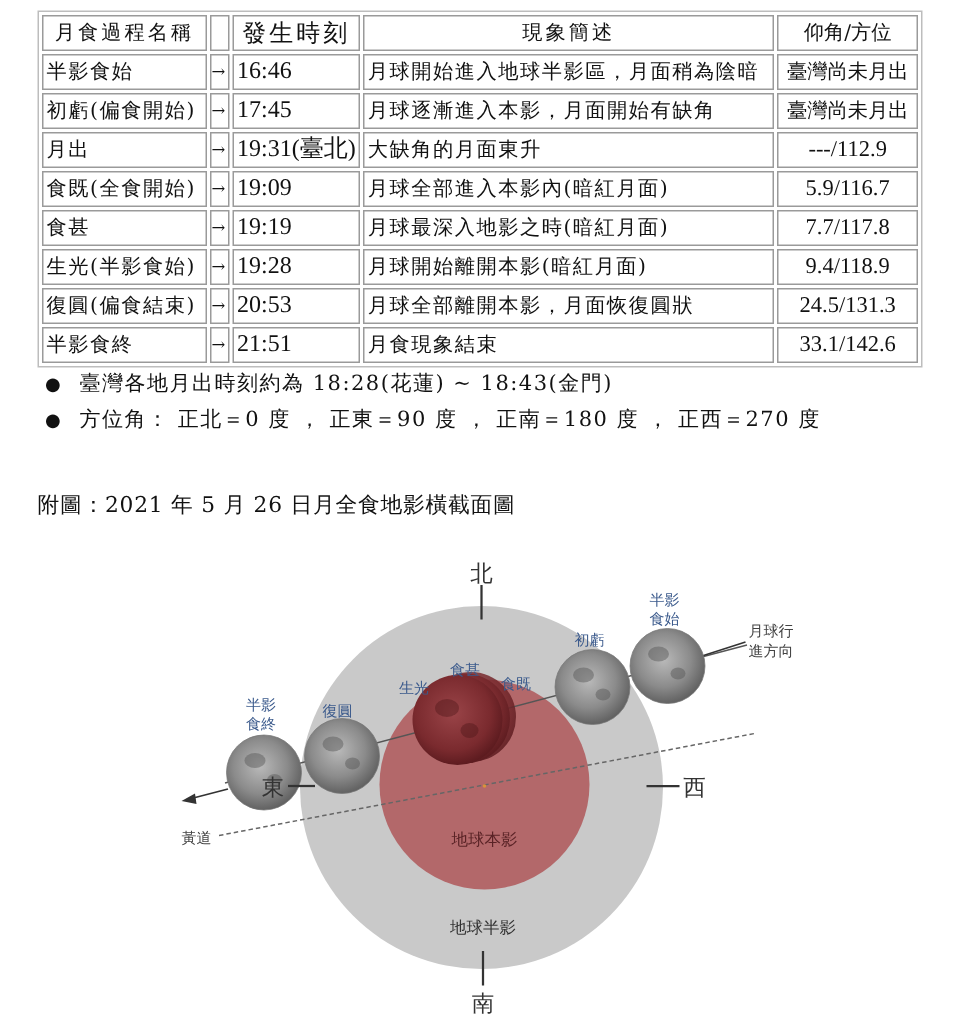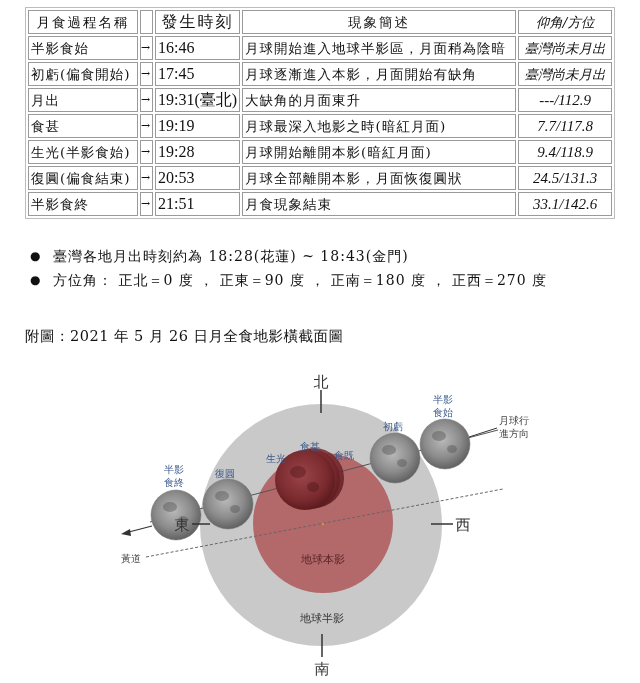--- a/index.html
+++ b/index.html
@@ -7,21 +7,21 @@
          font-family: "DejaVu Serif", "Liberation Serif", serif; color: #111; }
   .tbl { position: absolute; left: 25px; top: 7px; border-collapse: separate; border-spacing: 2px;
          border: 1px solid #bdbdbd; background: #fff; }
   .tbl td, .tbl th { border: 1px solid #9a9a9a; height: 22px; padding: 0 2px; font-size: 13.5px;
          font-weight: normal; white-space: nowrap; line-height: 22px; }
   .tbl th { text-align: center; letter-spacing: 2px; margin-left: 32px; }
   .c1 { width: 104px; letter-spacing: 1px; }
   .c2 { width: 11px; padding: 0 !important; font-size: 11px !important; text-align: left; }
   .c3 { width: 78px; font-family: "Liberation Serif", serif; font-size: 16px !important; }
   .c4 { width: 268px; letter-spacing: 1px; }
-  .c5 { width: 88px; text-align: center; font-family: "Liberation Serif", serif; font-size: 15px !important; font-style: italic; }
+  .c5 { width: 88px; text-align: center; font-family: "Liberation Serif", serif; font-size: 15px !important; }
   .c5.cjk { font-family: "DejaVu Serif", serif; font-size: 13.5px !important; letter-spacing: 0px; }
   .notes { position: absolute; left: 30px; top: 244px; font-size: 14px; }
   .note { height: 24px; line-height: 24px; display: flex; }
   .bullet { width: 23px; font-size: 12px; }
   .note-text { letter-spacing: 1px; text-align: right; }
   .caption { position: absolute; left: 25px; top: 327px; font-size: 14.5px; letter-spacing: 0.5px; }
   .diagram { position: absolute; left: 0; top: 0; width: 640px; height: 683px; pointer-events: none; }
   .diagram text { font-family: "DejaVu Sans", sans-serif; }
 </style>
 </head>
@@ -51,20 +51,27 @@
       <td class="c3">17:45</td>
       <td class="c4">月球逐漸進入本影，月面開始有缺角</td>
       <td class="c5 cjk">臺灣尚未月出</td>
     </tr>
     <tr>
       <td class="c1">月出</td>
       <td class="c2">→</td>
       <td class="c3" style="font-size:15px">19:31(臺北)</td>
       <td class="c4">大缺角的月面東升</td>
       <td class="c5">---/112.9</td>
+    </tr>
+    <tr>
+      <td class="c1">食既(全食開始)</td>
+      <td class="c2">→</td>
+      <td class="c3">19:09</td>
+      <td class="c4">月球全部進入本影內(暗紅月面)</td>
+      <td class="c5">5.9/116.7</td>
     </tr>
     <tr>
       <td class="c1">食甚</td>
       <td class="c2">→</td>
       <td class="c3">19:19</td>
       <td class="c4">月球最深入地影之時(暗紅月面)</td>
       <td class="c5">7.7/117.8</td>
     </tr>
     <tr>
       <td class="c1">生光(半影食始)</td>

